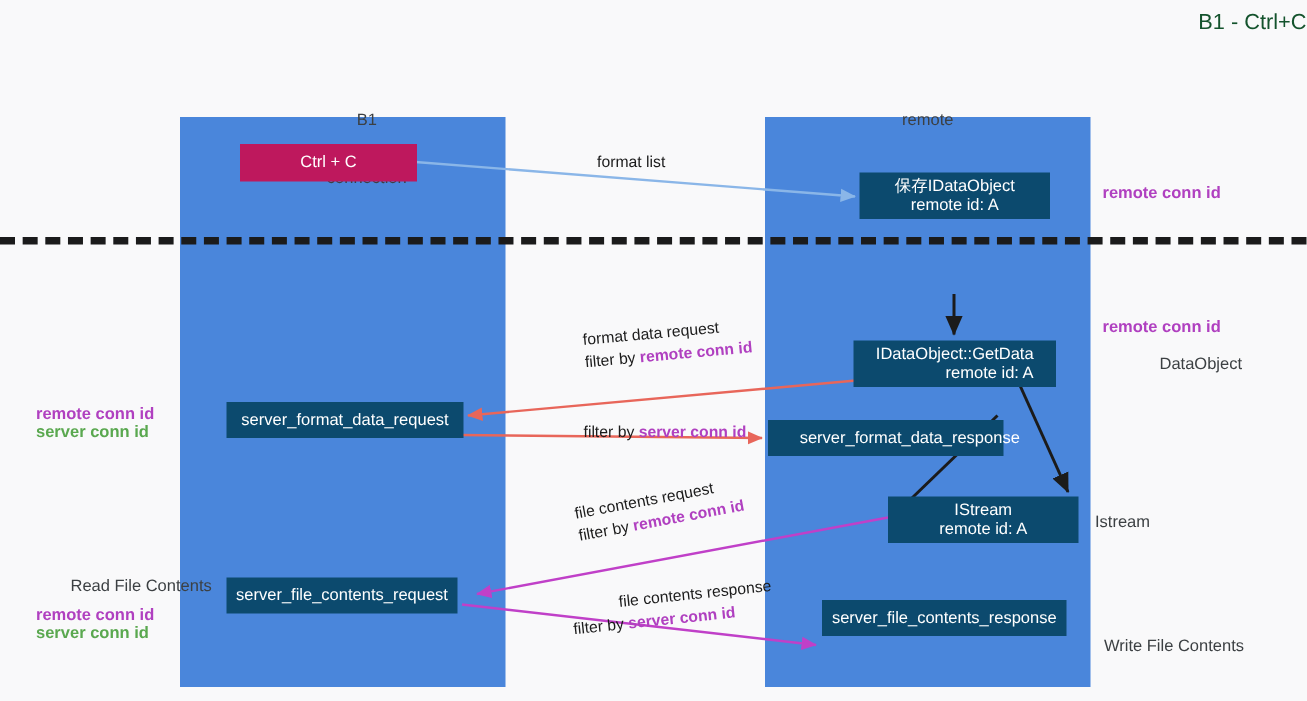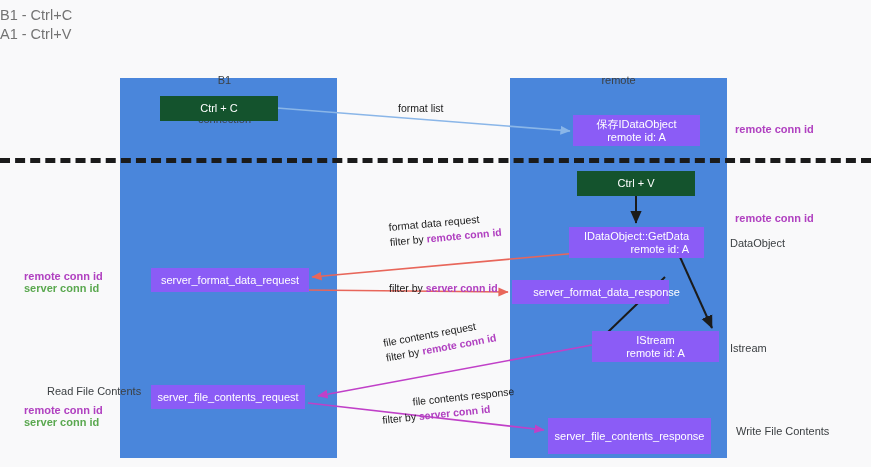--- a/index.html
+++ b/index.html
@@ -8,21 +8,21 @@
     background:#f9f9fa;
     font-family:"Liberation Sans","DejaVu Sans",sans-serif;
     overflow:hidden;
     position:relative;
   }
   #stage{position:absolute;left:0;top:0;width:871px;height:467px;}
 
   
   .title{
     position:absolute;left:0;top:6px;width:871px;
-    text-align:left;color:#737373;font-size:14.5px;line-height:19px;
+    text-align:right;color:#14532d;font-size:14.5px;line-height:19px;
   }
   .title div{white-space:pre;}
 
   
   .colhead{
     position:absolute;text-align:center;color:#3c4043;
     font-size:11px;line-height:13px;white-space:pre;
   }
 
   
@@ -34,22 +34,22 @@
     border-top:5px dashed #1b1b1b;
   }
 
   
   .node{
     position:absolute;box-sizing:border-box;
     display:flex;align-items:center;justify-content:center;
     text-align:center;color:#ffffff;font-size:11px;line-height:13px;
     padding:2px 4px;
   }
-  .node.green{background:#14532d;}
-  .node.orange{background:#8b5cf6;}
+  .node.green{background:#be185d;}
+  .node.orange{background:#0c4a6e;}
   .node span{white-space:pre-line;}
 
   
   .anno{
     position:absolute;font-size:11px;line-height:14px;white-space:pre-line;
   }
   .anno.purple{color:#b040c0;font-weight:bold;}
   .anno.green{color:#5aa84f;font-weight:bold;}
   .anno.dark{color:#3c4043;}
   .anno.right{text-align:left;}
@@ -64,27 +64,26 @@
 
   svg.wires{position:absolute;left:0;top:0;width:871px;height:467px;overflow:visible;pointer-events:none;}
 </style>
 </head>
 <body>
 
 <div id="stage">
 
   <div class="title">
     <div>B1 - Ctrl+C</div>
-    <div>A1 - Ctrl+V</div>
   </div>
 
   <div class="lane" style="left:120px;top:78px;width:217px;height:380px;"></div>
   <div class="lane" style="left:510px;top:78px;width:217px;height:380px;"></div>
 
-  <div class="colhead" style="left:116px;top:48px;width:217px;">
+  <div class="colhead" style="left:136px;top:48px;width:217px;">
     <div>B1</div>
     <div>connection</div>
   </div>
   <div class="colhead" style="left:510px;top:48px;width:217px;">
     <div>remote</div>
   </div>
 
   <svg class="wires" viewBox="0 0 871 467">
     <defs>
       <marker id="ah-blue" markerWidth="7" markerHeight="7" refX="6" refY="3.2" orient="auto">
@@ -122,23 +121,20 @@
 
   <div class="node green" style="left:160px;top:96px;width:118px;height:25px;">
     <span>Ctrl + C</span>
   </div>
 
   <div class="node orange" style="left:573px;top:115px;width:127px;height:31px;">
     <span>保存IDataObject
 remote id: A</span>
   </div>
 
-  <div class="node green" style="left:577px;top:171px;width:118px;height:25px;">
-    <span>Ctrl + V</span>
-  </div>
 
   <div class="node orange" style="left:569px;top:227px;width:135px;height:31px;text-align:right;">
     <span>IDataObject::GetData
 remote id: A</span>
   </div>
 
   <div class="node orange" style="left:151px;top:268px;width:158px;height:24px;">
     <span>server_format_data_request</span>
   </div>
 
@@ -148,21 +144,21 @@
 
   <div class="node orange" style="left:592px;top:331px;width:127px;height:31px;">
     <span>IStream
 remote id: A</span>
   </div>
 
   <div class="node orange" style="left:151px;top:385px;width:154px;height:24px;">
     <span>server_file_contents_request</span>
   </div>
 
-  <div class="node orange" style="left:548px;top:418px;width:163px;height:36px;">
+  <div class="node orange" style="left:548px;top:400px;width:163px;height:24px;">
     <span>server_file_contents_response</span>
   </div>
 
   <div class="elabel" style="left:398px;top:101px;">
     <span>format list</span>
   </div>
 
   <div class="elabel" style="left:388px;top:220px;transform:rotate(-5.2deg);">
     <div>format data request</div>
     <div>
@@ -187,21 +183,21 @@
     <div style="margin-left:32px;">file contents response</div>
     <div>
       <span>filter by </span><span class="pu">server conn id</span>
     </div>
   </div>
 
   <div class="anno purple right" style="left:735px;top:122px;">remote conn id</div>
 
   <div class="anno purple right" style="left:735px;top:211px;">remote conn id</div>
 
-  <div class="anno dark right" style="left:730px;top:236px;">DataObject</div>
+  <div class="anno dark right" style="left:773px;top:236px;">DataObject</div>
 
   <div class="anno dark right" style="left:730px;top:341px;">Istream</div>
 
   <div class="anno dark right" style="left:736px;top:424px;">Write File Contents</div>
 
   <div class="anno purple lefta" style="left:24px;top:269px;">remote conn id</div>
 
   <div class="anno green lefta" style="left:24px;top:281px;">server conn id</div>
 
   <div class="anno dark lefta" style="left:27px;top:384px;margin-left:20px;">Read File Contents</div>

